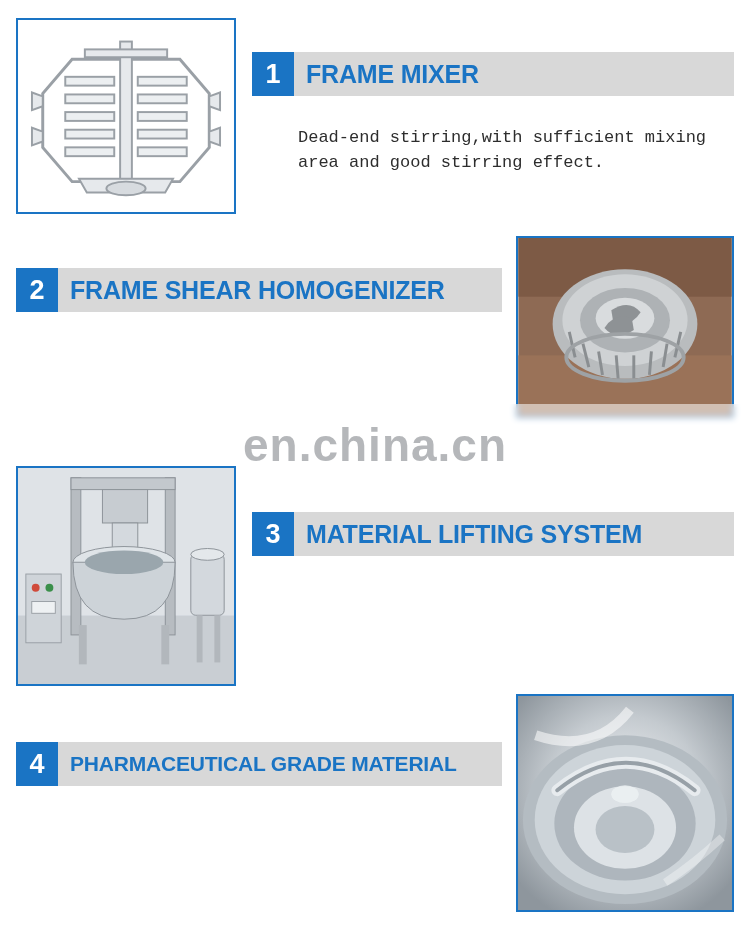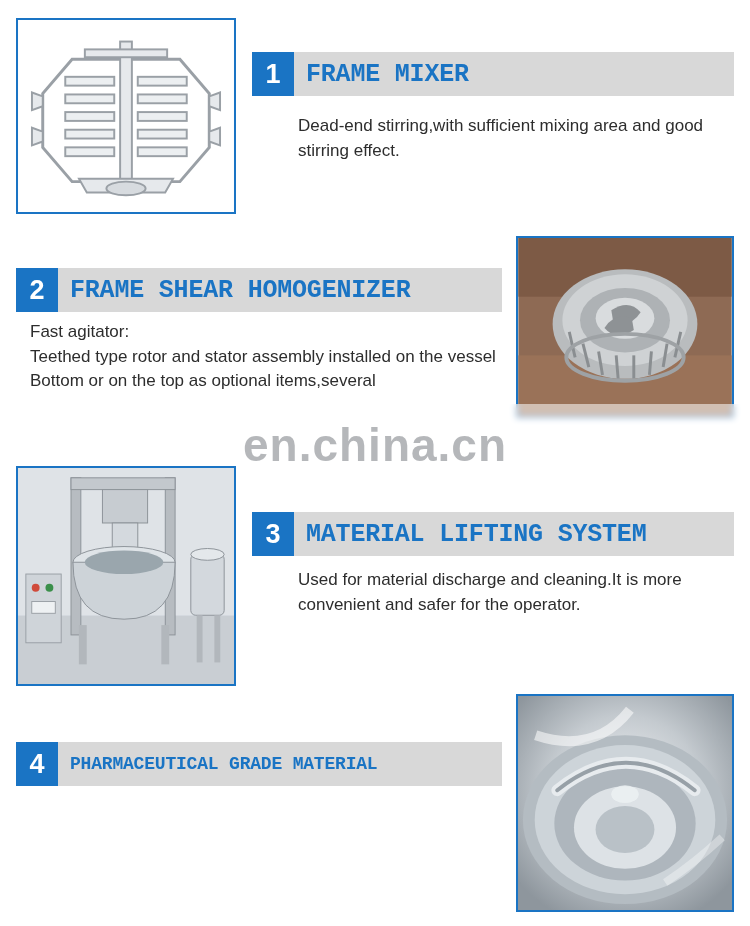--- a/index.html
+++ b/index.html
@@ -57,39 +57,39 @@
   .feature-title {
     flex: 1;
     display: flex;
     align-items: center;
     padding-left: 12px;
     color: #1a74c4;
     font-size: 25px;
     font-weight: bold;
     letter-spacing: -0.2px;
     white-space: nowrap;
-    font-family: Liberation Mono, monospace;
+    font-family: Liberation Sans, sans-serif;
   }
   .feature-title.small {
-    font-size: 18px;
+    font-size: 21px;
   }
   .feature-body {
     padding: 8px 4px 0 14px;
     color: #2d2d2d;
     font-size: 17px;
     line-height: 1.45;
   }
   .feature-body div {
     white-space: pre-wrap;
   }
 
   
   #frame1 { left: 16px;  top: 18px;  width: 220px; height: 196px; }
   #feat1  { left: 252px; top: 52px;  width: 482px; }
-  #feat1 .feature-body { padding-left: 46px; padding-top: 18px; }
+  #feat1 .feature-body { padding-left: 46px; padding-top: 30px; font-family: Liberation Mono, monospace; }
 
   #feat2  { left: 16px;  top: 268px; width: 486px; }
   #frame2 { left: 516px; top: 236px; width: 218px; height: 182px; }
 
   #frame3 { left: 16px;  top: 466px; width: 220px; height: 220px; }
   #feat3  { left: 252px; top: 512px; width: 482px; }
   #feat3 .feature-body { padding-left: 46px; padding-top: 12px; }
 
   #feat4  { left: 16px;  top: 742px; width: 486px; }
   #frame4 { left: 516px; top: 694px; width: 218px; height: 218px; }
@@ -168,25 +168,20 @@
     </div>
     <div class="feature-body">
       <div>Dead-end stirring,with sufficient mixing area and good stirring effect.</div>
     </div>
   </div>
 
   <div class="feature" id="feat2">
     <div class="feature-head">
       <div class="num-box">2</div>
       <div class="feature-title">FRAME SHEAR HOMOGENIZER</div>
-    </div>
-    <div class="feature-body">
-      <div>Fast agitator:
-Teethed type rotor and stator assembly installed on the vessel
-Bottom or on the top as optional items,several</div>
     </div>
   </div>
 
   <div class="img-frame" id="frame2">
     <svg class="illus" viewBox="0 0 218 182" xmlns="http://www.w3.org/2000/svg" aria-hidden="true">
       <rect x="0" y="0" width="218" height="182" fill="#8e6a54"></rect>
       <rect x="0" y="0" width="218" height="60" fill="#7d5a45"></rect>
       <rect x="0" y="120" width="218" height="62" fill="#9a7258"></rect>
       <g>
         <ellipse cx="109" cy="88" rx="74" ry="56" fill="#b9bcbe"></ellipse>
@@ -244,23 +239,20 @@
       <rect x="182" y="150" width="6" height="48" fill="#b2b7bc"></rect>
       <rect x="200" y="150" width="6" height="48" fill="#b2b7bc"></rect>
     </svg>
   </div>
 
   <div class="feature" id="feat3">
     <div class="feature-head">
       <div class="num-box">3</div>
       <div class="feature-title">MATERIAL LIFTING SYSTEM</div>
     </div>
-    <div class="feature-body">
-      <div>Used for material discharge and cleaning.It is more convenient and safer for the operator.</div>
-    </div>
   </div>
 
   <div class="feature" id="feat4">
     <div class="feature-head">
       <div class="num-box">4</div>
       <div class="feature-title small">PHARMACEUTICAL GRADE MATERIAL</div>
     </div>
   </div>
 
   <div class="img-frame" id="frame4">

